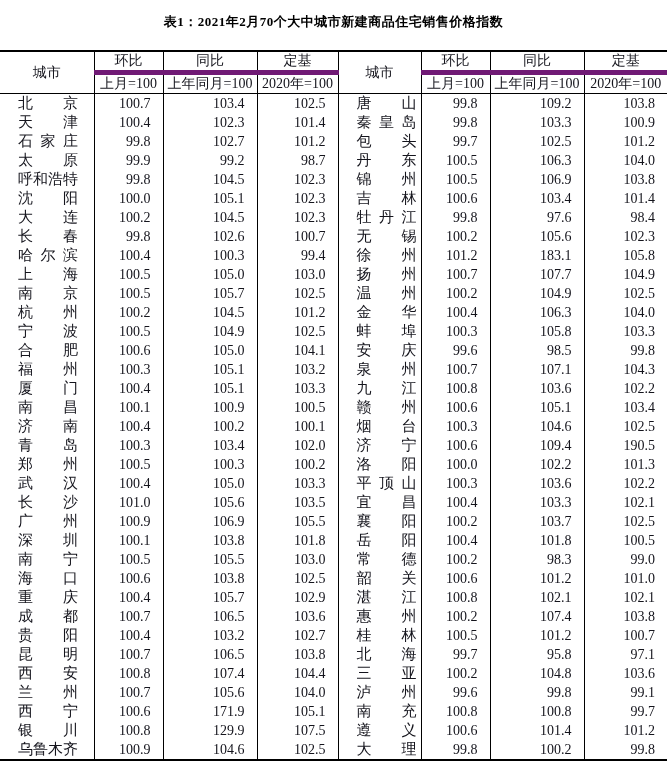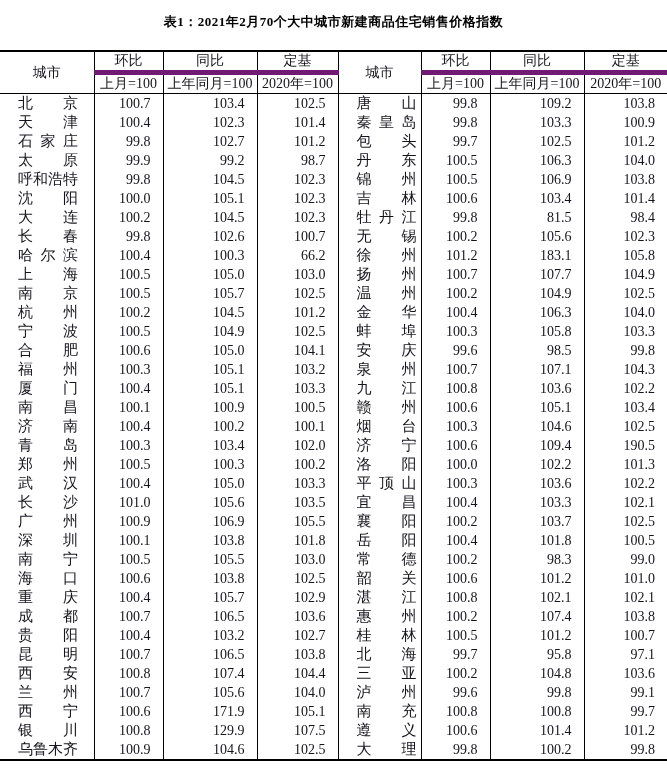--- a/index.html
+++ b/index.html
@@ -161,40 +161,40 @@
       <td class="num">101.4</td>
     </tr>
 
     <tr>
       <td class="city sep"><span class="cityname">大连</span></td>
       <td class="num sep">100.2</td>
       <td class="num sep">104.5</td>
       <td class="num sep">102.3</td>
       <td class="city sep"><span class="cityname">牡丹江</span></td>
       <td class="num sep">99.8</td>
-      <td class="num sep">81.5</td>
+      <td class="num sep">97.6</td>
       <td class="num">98.4</td>
     </tr>
 
     <tr>
       <td class="city sep"><span class="cityname">长春</span></td>
       <td class="num sep">99.8</td>
       <td class="num sep">102.6</td>
       <td class="num sep">100.7</td>
       <td class="city sep"><span class="cityname">无锡</span></td>
       <td class="num sep">100.2</td>
       <td class="num sep">105.6</td>
       <td class="num">102.3</td>
     </tr>
 
     <tr>
       <td class="city sep"><span class="cityname">哈尔滨</span></td>
       <td class="num sep">100.4</td>
       <td class="num sep">100.3</td>
-      <td class="num sep">66.2</td>
+      <td class="num sep">99.4</td>
       <td class="city sep"><span class="cityname">徐州</span></td>
       <td class="num sep">101.2</td>
       <td class="num sep">183.1</td>
       <td class="num">105.8</td>
     </tr>
 
     <tr>
       <td class="city sep"><span class="cityname">上海</span></td>
       <td class="num sep">100.5</td>
       <td class="num sep">105.0</td>

